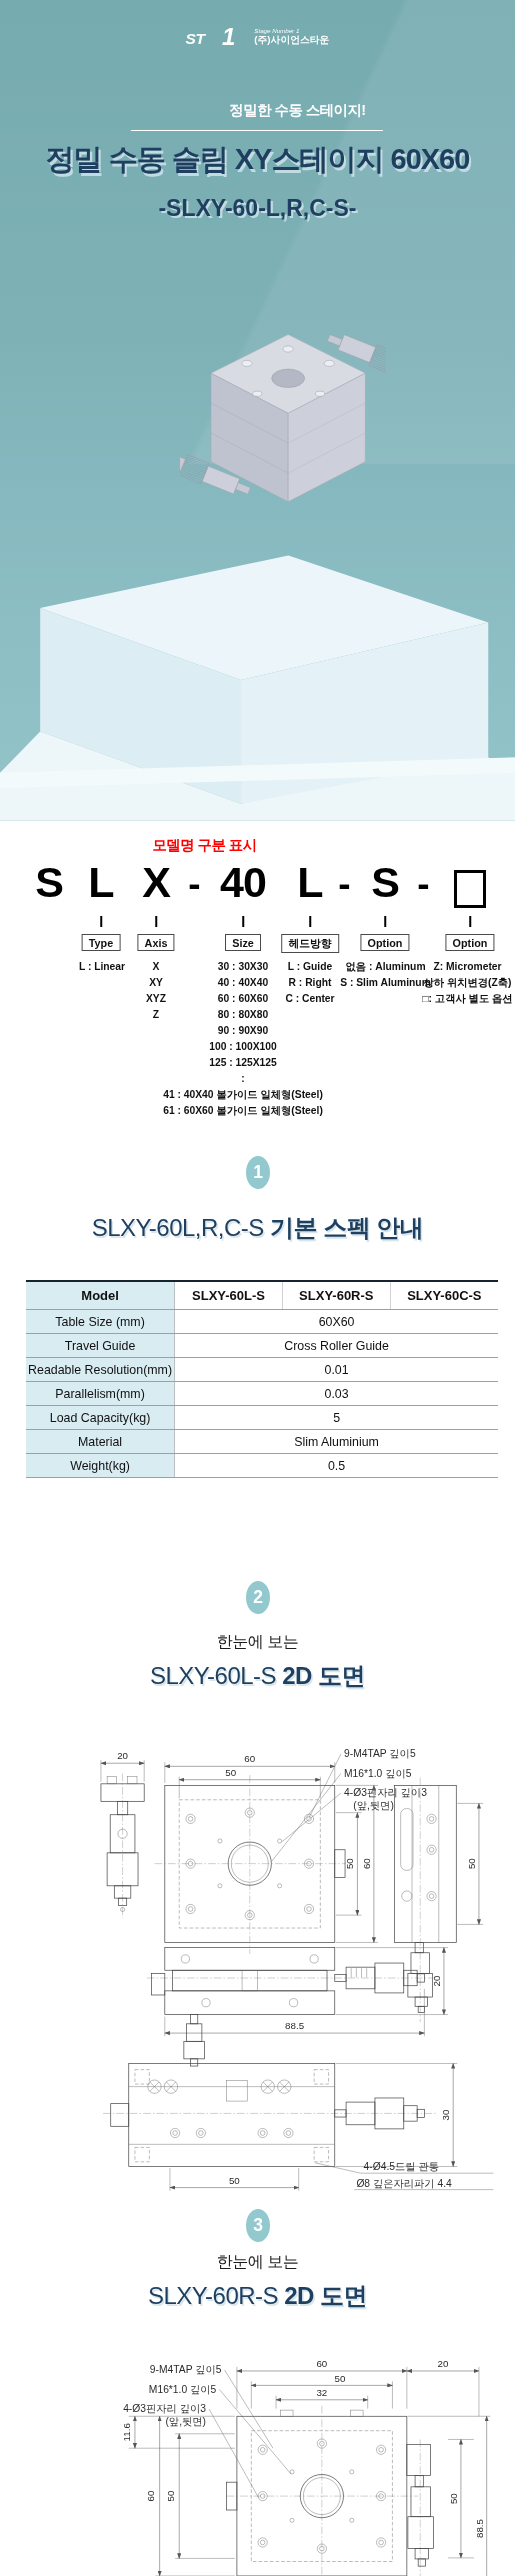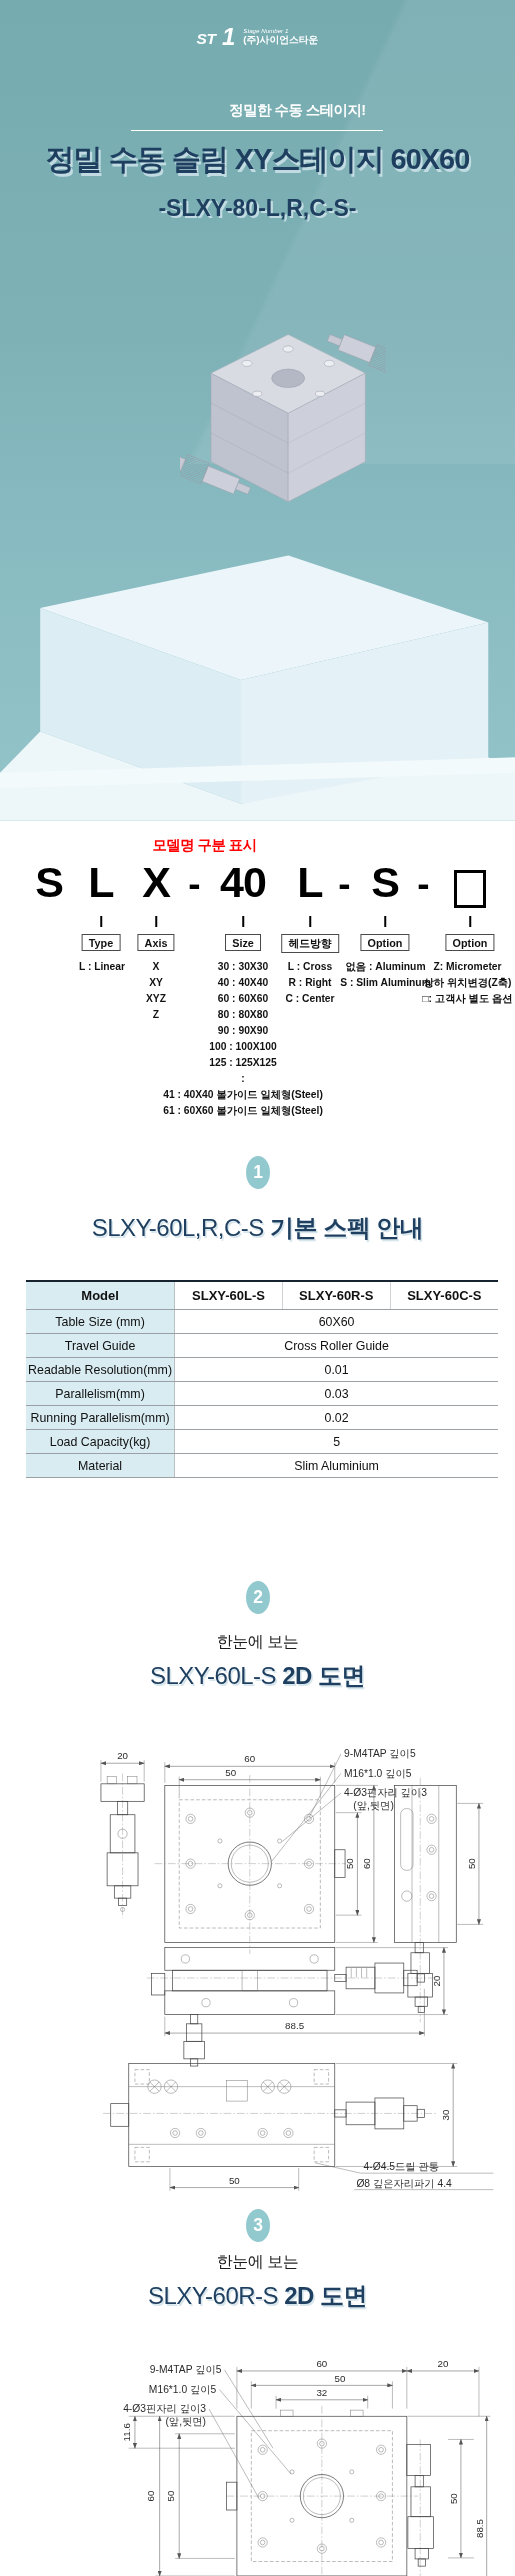--- a/index.html
+++ b/index.html
@@ -5,21 +5,21 @@
   html,body{margin:0;padding:0;background:#ffffff;}
   #page{position:relative;width:515px;height:3442px;margin:0 auto;background:#ffffff;
         font-family:"Liberation Sans", sans-serif;overflow:hidden;}
 
   
   .hero{position:absolute;left:0;top:0;width:515px;height:821px;
         background:linear-gradient(180deg,#76abb0 0%,#7db1b6 40%,#87bac0 62%,#93c4c9 100%);}
   .hero-light{position:absolute;left:0;top:0;width:515px;height:464px;
         background:linear-gradient(115deg,rgba(255,255,255,0) 55%,rgba(255,255,255,.07) 56%);}
   .logo{position:absolute;left:0;top:27px;width:515px;display:flex;justify-content:center;
-        align-items:flex-end;gap:8px;color:#ffffff;}
+        align-items:flex-end;gap:19px;color:#ffffff;}
   .logo-st{font-style:italic;font-weight:bold;font-size:15.5px;letter-spacing:-0.5px;line-height:1;}
   .logo-one{font-style:italic;font-weight:bold;font-size:24px;line-height:.8;margin-left:-1.5px;}
   .logo-right{display:flex;flex-direction:column;line-height:1.15;padding-bottom:1px;}
   .logo-tag{font-style:italic;font-size:6.2px;}
   .logo-co{font-weight:bold;font-size:9.8px;letter-spacing:0;}
   .kicker-hero{position:absolute;left:0;top:101px;width:515px;text-align:center;
         color:#ffffff;font-weight:bold;font-size:14.4px;letter-spacing:-0.5px;padding-left:40px;}
   .hero-divider{position:absolute;left:131px;top:130px;width:252px;height:1px;background:#ffffff;}
   .hero-title{position:absolute;left:0;top:140px;width:515px;text-align:center;color:#1e3f5f;
         font-weight:bold;font-size:29px;letter-spacing:-1px;
@@ -89,21 +89,21 @@
         <span class="logo-one">1</span>
       <span class="logo-right">
         <span class="logo-tag">Stage Number 1</span>
         <span class="logo-co">(주)사이언스타운</span>
       </span>
     </div>
 
     <div class="kicker-hero">정밀한 수동 스테이지!</div>
     <div class="hero-divider"></div>
     <div class="hero-title">정밀 수동 슬림 XY스테이지 60X60</div>
-    <div class="hero-sub">-SLXY-80-L,R,C-S-</div>
+    <div class="hero-sub">-SLXY-60-L,R,C-S-</div>
 
     <svg class="pedestal" width="515" height="306" viewBox="0 0 1000 593">
       <ellipse cx="500" cy="150" rx="230" ry="30" fill="rgba(90,125,135,0.16)"></ellipse>
       <polygon points="78,180 560,78 948,208 468,320" fill="#ecf6fa"></polygon>
       <polygon points="78,180 468,320 468,560 78,420" fill="#dcedf4"></polygon>
       <polygon points="468,320 948,208 948,500 468,560" fill="#e4f1f7"></polygon>
       <polygon points="0,500 78,420 468,560 948,470 1000,500 1000,593 0,593" fill="#edf6f9"></polygon>
       <polygon points="0,500 1000,470 1000,500 0,530" fill="#f3fafc"></polygon>
     </svg>
 
@@ -183,21 +183,21 @@
       <div class="legend-line">60 : 60X60</div>
       <div class="legend-line">80 : 80X80</div>
       <div class="legend-line">90 : 90X90</div>
       <div class="legend-line">100 : 100X100</div>
       <div class="legend-line">125 : 125X125</div>
       <div class="legend-line">:</div>
       <div class="legend-line">41 : 40X40 볼가이드 일체형(Steel)</div>
       <div class="legend-line">61 : 60X60 볼가이드 일체형(Steel)</div>
     </div>
   <div class="legend-col" style="left:274px;width:72px">
-      <div class="legend-line">L : Cross</div>
+      <div class="legend-line">L : Guide</div>
       <div class="legend-line">R : Right</div>
       <div class="legend-line">C : Center</div>
     </div>
   <div class="legend-col" style="left:329px;width:113px">
       <div class="legend-line">없음 : Aluminum</div>
       <div class="legend-line">S : Slim Aluminum</div>
     </div>
   <div class="legend-col" style="left:420px;width:95px">
       <div class="legend-line">Z: Micrometer</div>
       <div class="legend-line">상하 위치변경(Z축)</div>
@@ -233,30 +233,30 @@
         </tr>
         <tr>
           <th class="lab">Readable Resolution(mm)</th>
           <td colspan="3">0.01</td>
         </tr>
         <tr>
           <th class="lab">Parallelism(mm)</th>
           <td colspan="3">0.03</td>
         </tr>
         <tr>
-          <th class="lab">Running Parallelism(mm)</th>
-          <td colspan="3">0.02</td>
-        </tr>
-        <tr>
           <th class="lab">Load Capacity(kg)</th>
           <td colspan="3">5</td>
         </tr>
         <tr>
           <th class="lab">Material</th>
           <td colspan="3">Slim Aluminium</td>
+        </tr>
+        <tr>
+          <th class="lab">Weight(kg)</th>
+          <td colspan="3">0.5</td>
         </tr>
       </tbody>
   </table>
 
   <div class="num-circle" style="top:1581px">2</div>
   <div class="sec-kicker" style="top:1632px">한눈에 보는</div>
   <div class="sec-title" style="top:1660px"><span class="mod">SLXY-60L-S</span><b> 2D 도면</b></div>
 
   <svg style="position:absolute;left:0;top:1726px" width="515" height="505" viewBox="0 0 1000 980">
     <defs>

